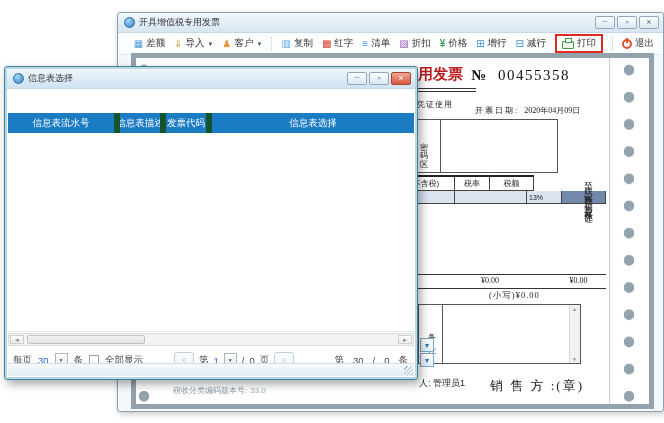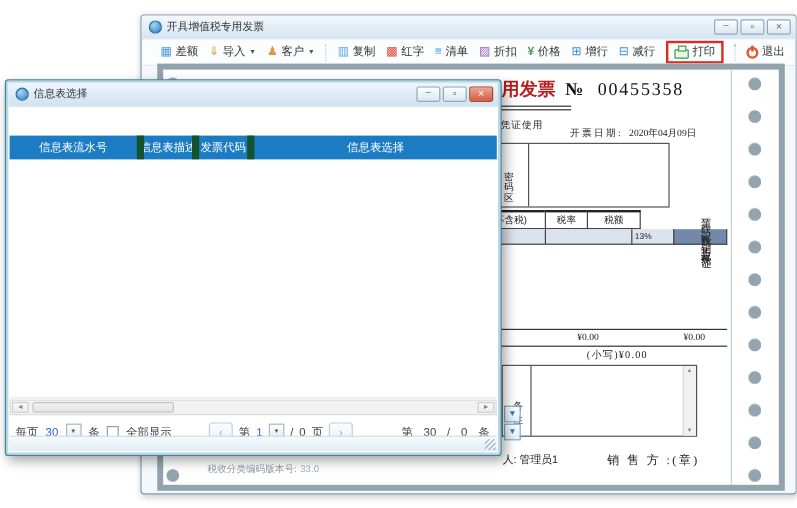--- a/index.html
+++ b/index.html
@@ -93,21 +93,21 @@
   .vscroll::before{content:"▲";position:absolute;top:1px;left:2px;font-size:5px;color:#8a8a8a}
   .vscroll::after{content:"▼";position:absolute;bottom:1px;left:2px;font-size:5px;color:#8a8a8a}
   .rm-btn{position:absolute;left:302px;width:14px;height:14px;border:1px solid #7fa8c8;
       background:linear-gradient(#fdfeff,#e6f0f8);display:flex;align-items:center;justify-content:center}
   .rm-btn::before{content:"▼";font-size:7px;color:#2f78c9}
   .rm-btn.b1{top:325px}.rm-btn.b2{top:340px}
 
   .copynote{position:absolute;left:465px;top:163px;height:156px;writing-mode:vertical-rl;
       font-size:8.5px;letter-spacing:2px;color:#222}
   .sign-issuer{position:absolute;left:301px;top:364px;font-size:9px;color:#222}
-  .sign-seller{position:absolute;left:388px;top:364px;font-size:10px;letter-spacing:2px;color:#222}
+  .sign-seller{position:absolute;left:372px;top:364px;font-size:13px;letter-spacing:2px;color:#222}
   .footer-note{position:absolute;left:55px;top:372px;font-size:8px;color:#8b9aa5}
   .footer-note .fv{color:#9ab0bd;margin-left:3px}
 
   
   .selector{left:4px;top:66px;width:414px;height:314px;background:#fff;z-index:5;
       border:1px solid #43819b;border-radius:3px;
       box-shadow:inset 0 0 0 2px #b9d8e6,3px 4px 10px rgba(0,0,0,.35)}
   .selector .titlebar{margin:2px 2px 0 2px;border-radius:2px 2px 0 0;
       background:linear-gradient(#eef6fc,#cfe2f1);border-bottom:1px solid #c2d6e4}
   .sel-toolbar{position:absolute;left:3px;right:3px;top:22px;height:24px;background:#fff;

